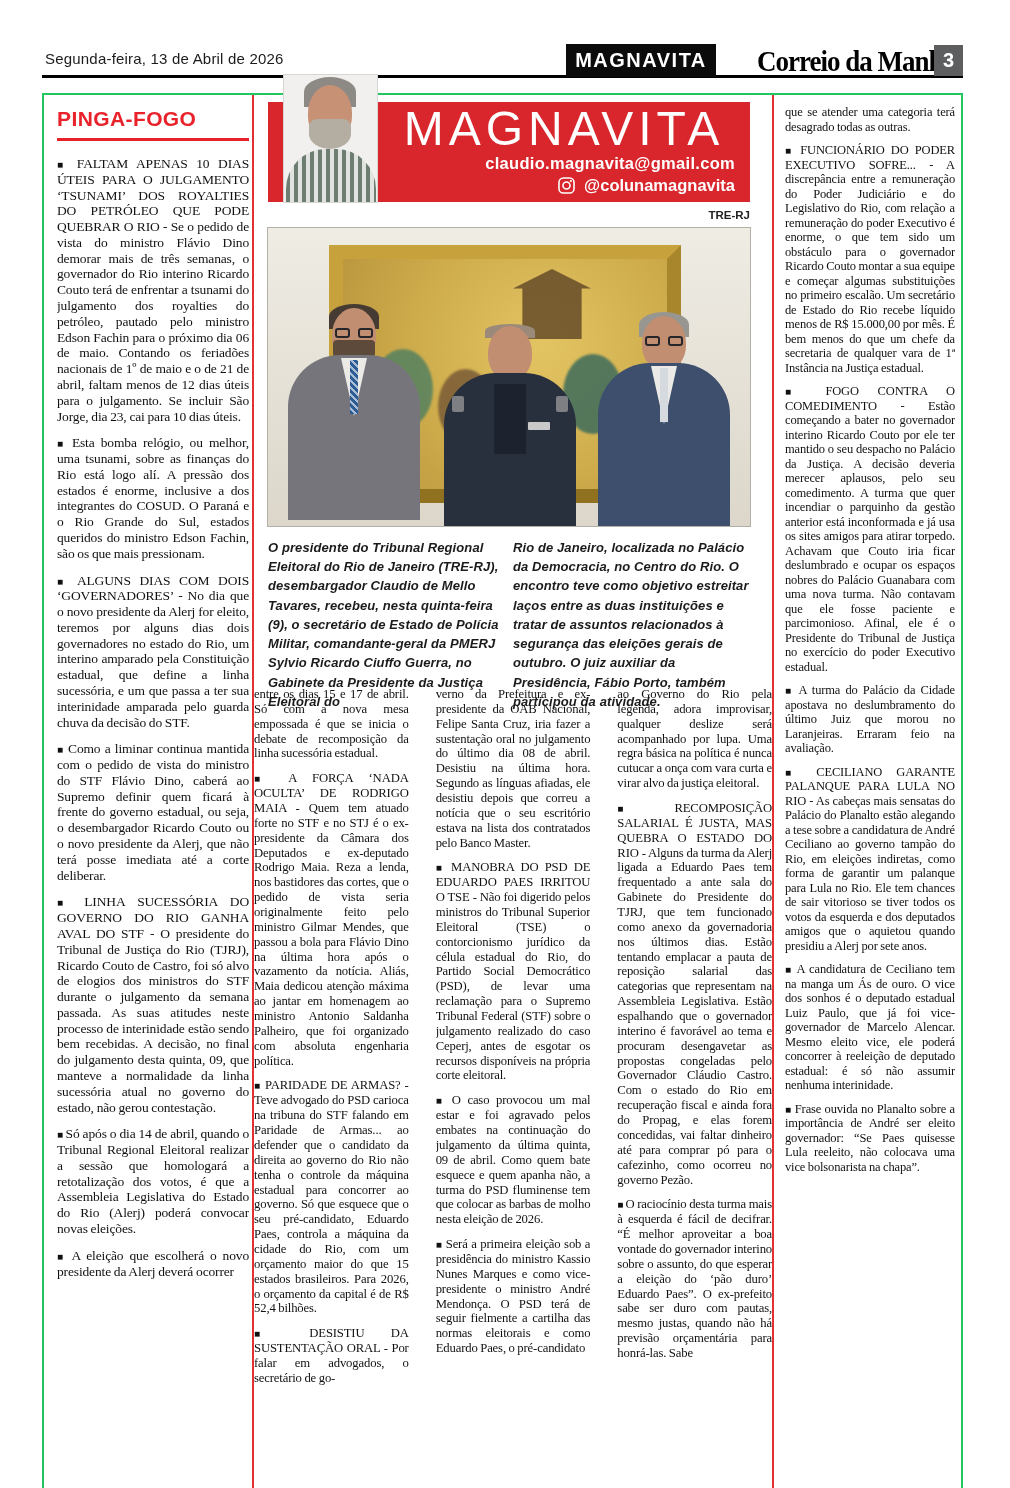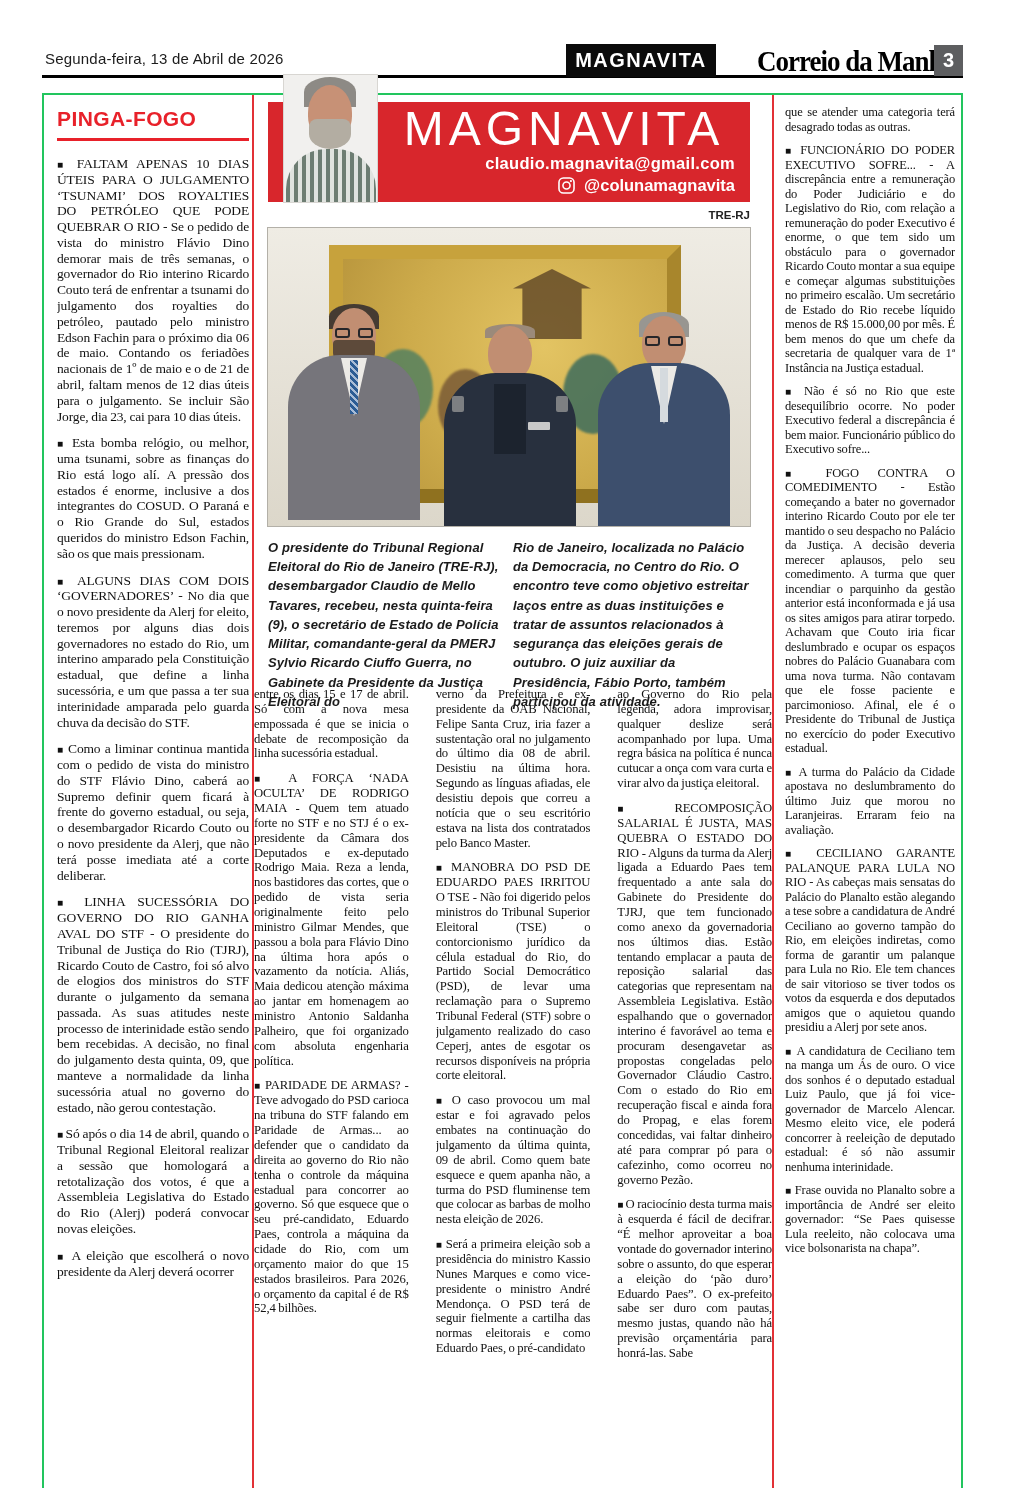--- a/index.html
+++ b/index.html
@@ -183,38 +183,38 @@
     <div class="caption">
       <div class="cap">O presidente do Tribunal Regional Eleitoral do Rio de Janeiro (TRE-RJ), desembargador Claudio de Mello Tavares, recebeu, nesta quinta-feira (9), o secretário de Estado de Polícia Militar, comandante-geral da PMERJ Sylvio Ricardo Ciuffo Guerra, no Gabinete da Presidente da Justiça Eleitoral do</div>
       <div class="cap">Rio de Janeiro, localizada no Palácio da Democracia, no Centro do Rio. O encontro teve como objetivo estreitar laços entre as duas instituições e tratar de assuntos relacionados à segurança das eleições gerais de outubro. O juiz auxiliar da Presidência, Fábio Porto, também participou da atividade.</div>
     </div>
 
     <div class="cols3 textcol">
       <div class="mcol">
           <p class="para">entre os dias 15 e 17 de abril. Só com a nova mesa empossada é que se inicia o debate de recomposição da linha sucessória estadual.</p>
           <p class="para b"><span class="bullet">■&nbsp;</span>A FORÇA ‘NADA OCULTA’ DE RODRIGO MAIA - Quem tem atuado forte no STF e no STJ é o ex-presidente da Câmara dos Deputados e ex-deputado Rodrigo Maia. Reza a lenda, nos bastidores das cortes, que o pedido de vista seria originalmente feito pelo ministro Gilmar Mendes, que passou a bola para Flávio Dino na última hora após o vazamento da notícia. Aliás, Maia dedicou atenção máxima ao jantar em homenagem ao ministro Antonio Saldanha Palheiro, que foi organizado com absoluta engenharia política.</p>
           <p class="para"><span class="bullet">■&nbsp;</span>PARIDADE DE ARMAS? - Teve advogado do PSD carioca na tribuna do STF falando em Paridade de Armas... ao defender que o candidato da direita ao governo do Rio não tenha o controle da máquina estadual para concorrer ao governo. Só que esquece que o seu pré-candidato, Eduardo Paes, controla a máquina da cidade do Rio, com um orçamento maior do que 15 estados brasileiros. Para 2026, o orçamento da capital é de R$ 52,4 bilhões.</p>
+          <p class="para b"><span class="bullet">■&nbsp;</span>DESISTIU DA SUSTENTAÇÃO ORAL - Por falar em advogados, o secretário de go-</p>
         </div>
       <div class="mcol">
           <p class="para b">verno da Prefeitura e ex-presidente da OAB Nacional, Felipe Santa Cruz, iria fazer a sustentação oral no julgamento do último dia 08 de abril. Desistiu na última hora. Segundo as línguas afiadas, ele desistiu depois que correu a notícia que o seu escritório estava na lista dos contratados pelo Banco Master.</p>
           <p class="para"><span class="bullet">■&nbsp;</span>MANOBRA DO PSD DE EDUARDO PAES IRRITOU O TSE - Não foi digerido pelos ministros do Tribunal Superior Eleitoral (TSE) o contorcionismo jurídico da célula estadual do Rio, do Partido Social Democrático (PSD), de levar uma reclamação para o Supremo Tribunal Federal (STF) sobre o julgamento realizado do caso Ceperj, antes de esgotar os recursos disponíveis na própria corte eleitoral.</p>
           <p class="para b"><span class="bullet">■&nbsp;</span>O caso provocou um mal estar e foi agravado pelos embates na continuação do julgamento da última quinta, 09 de abril. Como quem bate esquece e quem apanha não, a turma do PSD fluminense tem que colocar as barbas de molho nesta eleição de 2026.</p>
           <p class="para"><span class="bullet">■&nbsp;</span>Será a primeira eleição sob a presidência do ministro Kassio Nunes Marques e como vice-presidente o ministro André Mendonça. O PSD terá de seguir fielmente a cartilha das normas eleitorais e como Eduardo Paes, o pré-candidato</p>
         </div>
       <div class="mcol">
           <p class="para">ao Governo do Rio pela legenda, adora improvisar, qualquer deslize será acompanhado por lupa. Uma regra básica na política é nunca cutucar a onça com vara curta e virar alvo da justiça eleitoral.</p>
           <p class="para b"><span class="bullet">■&nbsp;</span>RECOMPOSIÇÃO SALARIAL É JUSTA, MAS QUEBRA O ESTADO DO RIO - Alguns da turma da Alerj ligada a Eduardo Paes tem frequentado a ante sala do Gabinete do Presidente do TJRJ, que tem funcionado como anexo da governadoria nos últimos dias. Estão tentando emplacar a pauta de reposição salarial das categorias que representam na Assembleia Legislativa. Estão espalhando que o governador interino é favorável ao tema e procuram desengavetar as propostas congeladas pelo Governador Cláudio Castro. Com o estado do Rio em recuperação fiscal e ainda fora do Propag, e elas forem concedidas, vai faltar dinheiro até para comprar pó para o cafezinho, como ocorreu no governo Pezão.</p>
           <p class="para"><span class="bullet">■&nbsp;</span>O raciocínio desta turma mais à esquerda é fácil de decifrar. “É melhor aproveitar a boa vontade do governador interino sobre o assunto, do que esperar a eleição do ‘pão duro’ Eduardo Paes”. O ex-prefeito sabe ser duro com pautas, mesmo justas, quando não há previsão orçamentária para honrá-las. Sabe</p>
         </div>
     </div>
 
     <aside class="right-col textcol">
         <p class="para">que se atender uma categoria terá desagrado todas as outras.</p>
         <p class="para b"><span class="bullet">■&nbsp;</span>FUNCIONÁRIO DO PODER EXECUTIVO SOFRE... - A discrepância entre a remuneração do Poder Judiciário e do Legislativo do Rio, com relação a remuneração do poder Executivo é enorme, o que tem sido um obstáculo para o governador Ricardo Couto montar a sua equipe e começar algumas substituições no primeiro escalão. Um secretário de Estado do Rio recebe líquido menos de R$ 15.000,00 por mês. É bem menos do que um chefe da secretaria de qualquer vara de 1ª Instância na Justiça estadual.</p>
-        <p class="para"><span class="bullet">■&nbsp;</span>Não é só no Rio que este desequilíbrio ocorre. No poder Executivo federal a discrepância é bem maior. Funcionário público do Executivo sofre...</p>
         <p class="para b"><span class="bullet">■&nbsp;</span>FOGO CONTRA O COMEDIMENTO - Estão começando a bater no governador interino Ricardo Couto por ele ter mantido o seu despacho no Palácio da Justiça. A decisão deveria merecer aplausos, pelo seu comedimento. A turma que quer incendiar o parquinho da gestão anterior está inconformada e já usa os sites amigos para atirar torpedo. Achavam que Couto iria ficar deslumbrado e ocupar os espaços nobres do Palácio Guanabara com uma nova turma. Não contavam que ele fosse paciente e parcimonioso. Afinal, ele é o Presidente do Tribunal de Justiça no exercício do poder Executivo estadual.</p>
         <p class="para"><span class="bullet">■&nbsp;</span>A turma do Palácio da Cidade apostava no deslumbramento do último Juiz que morou no Laranjeiras. Erraram feio na avaliação.</p>
         <p class="para b"><span class="bullet">■&nbsp;</span>CECILIANO GARANTE PALANQUE PARA LULA NO RIO - As cabeças mais sensatas do Palácio do Planalto estão alegando a tese sobre a candidatura de André Ceciliano ao governo tampão do Rio, em eleições indiretas, como forma de garantir um palanque para Lula no Rio. Ele tem chances de sair vitorioso se tiver todos os votos da esquerda e dos deputados amigos que o aquietou quando presidiu a Alerj por sete anos.</p>
         <p class="para"><span class="bullet">■&nbsp;</span>A candidatura de Ceciliano tem na manga um Ás de ouro. O vice dos sonhos é o deputado estadual Luiz Paulo, que já foi vice-governador de Marcelo Alencar. Mesmo eleito vice, ele poderá concorrer à reeleição de deputado estadual: é só não assumir nenhuma interinidade.</p>
         <p class="para b"><span class="bullet">■&nbsp;</span>Frase ouvida no Planalto sobre a importância de André ser eleito governador: “Se Paes quisesse Lula reeleito, não colocava uma vice bolsonarista na chapa”.</p>
       </aside>
   </div>
 </div>
 
 </body></html>

